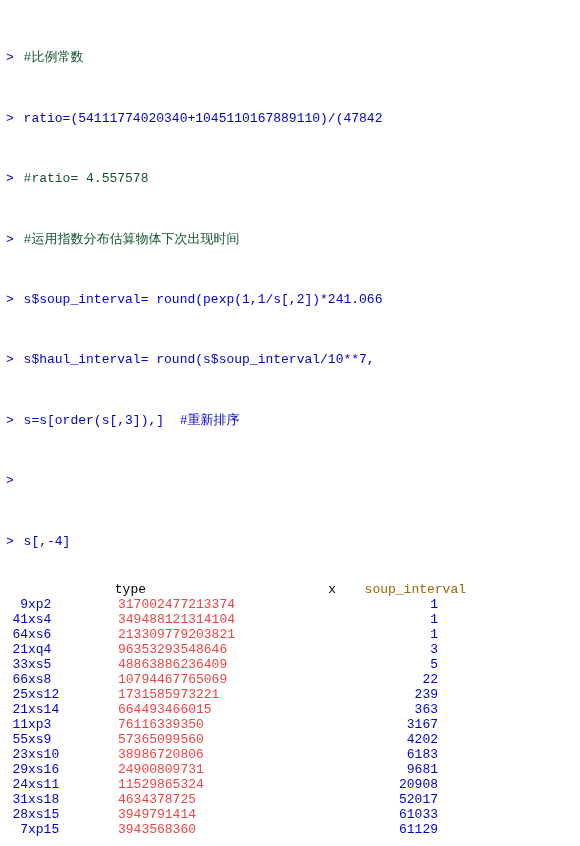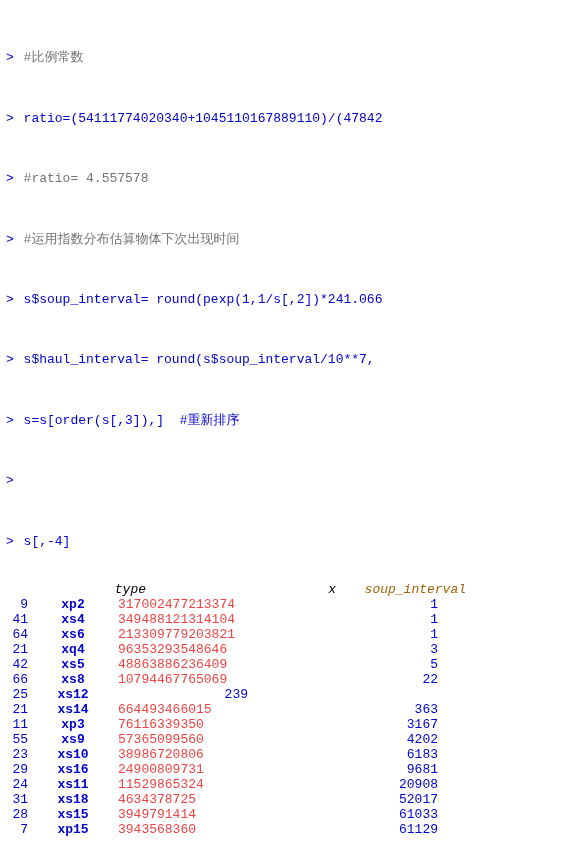--- a/index.html
+++ b/index.html
@@ -22,48 +22,46 @@
       line-height: 1.55;
     }
     .prompt {
       color: #0000cc;
       margin-right: 2px;
     }
     .code-text {
       color: #0000cc;
     }
     .comment {
-      color: #737373;
+      color: #14532d;
     }
     
     .data-table {
       margin-top: 2px;
       margin-bottom: 2px;
     }
     .table-header {
       display: flex;
       color: #000000;
-      font-style: italic;
     }
     .table-row {
       display: flex;
       color: #0000cc;
     }
     .col-rownum {
       display: inline-block;
       width: 28px;
       text-align: right;
       color: #0000cc;
     }
     .col-type {
       display: inline-block;
       width: 90px;
-      text-align: center;
-      color: #0000cc;
-      font-weight: bold;
+      text-align: left;
+      color: #0000cc;
     }
     .col-x {
       display: inline-block;
       width: 190px;
       color: #ef4444;
     }
     .col-soup {
       display: inline-block;
       width: 130px;
       text-align: right;
@@ -129,34 +127,35 @@
         <span class="col-x">213309779203821</span>
         <span class="col-soup">1</span>
       </div>
       <div class="table-row">
         <span class="col-rownum">21</span>
         <span class="col-type">xq4</span>
         <span class="col-x">96353293548646</span>
         <span class="col-soup">3</span>
       </div>
       <div class="table-row">
-        <span class="col-rownum">42</span>
+        <span class="col-rownum">33</span>
         <span class="col-type">xs5</span>
         <span class="col-x">48863886236409</span>
         <span class="col-soup">5</span>
       </div>
       <div class="table-row">
         <span class="col-rownum">66</span>
         <span class="col-type">xs8</span>
         <span class="col-x">10794467765069</span>
         <span class="col-soup">22</span>
       </div>
       <div class="table-row">
         <span class="col-rownum">25</span>
         <span class="col-type">xs12</span>
+        <span class="col-x">1731585973221</span>
         <span class="col-soup">239</span>
       </div>
       <div class="table-row">
         <span class="col-rownum">21</span>
         <span class="col-type">xs14</span>
         <span class="col-x">664493466015</span>
         <span class="col-soup">363</span>
       </div>
       <div class="table-row">
         <span class="col-rownum">11</span>

